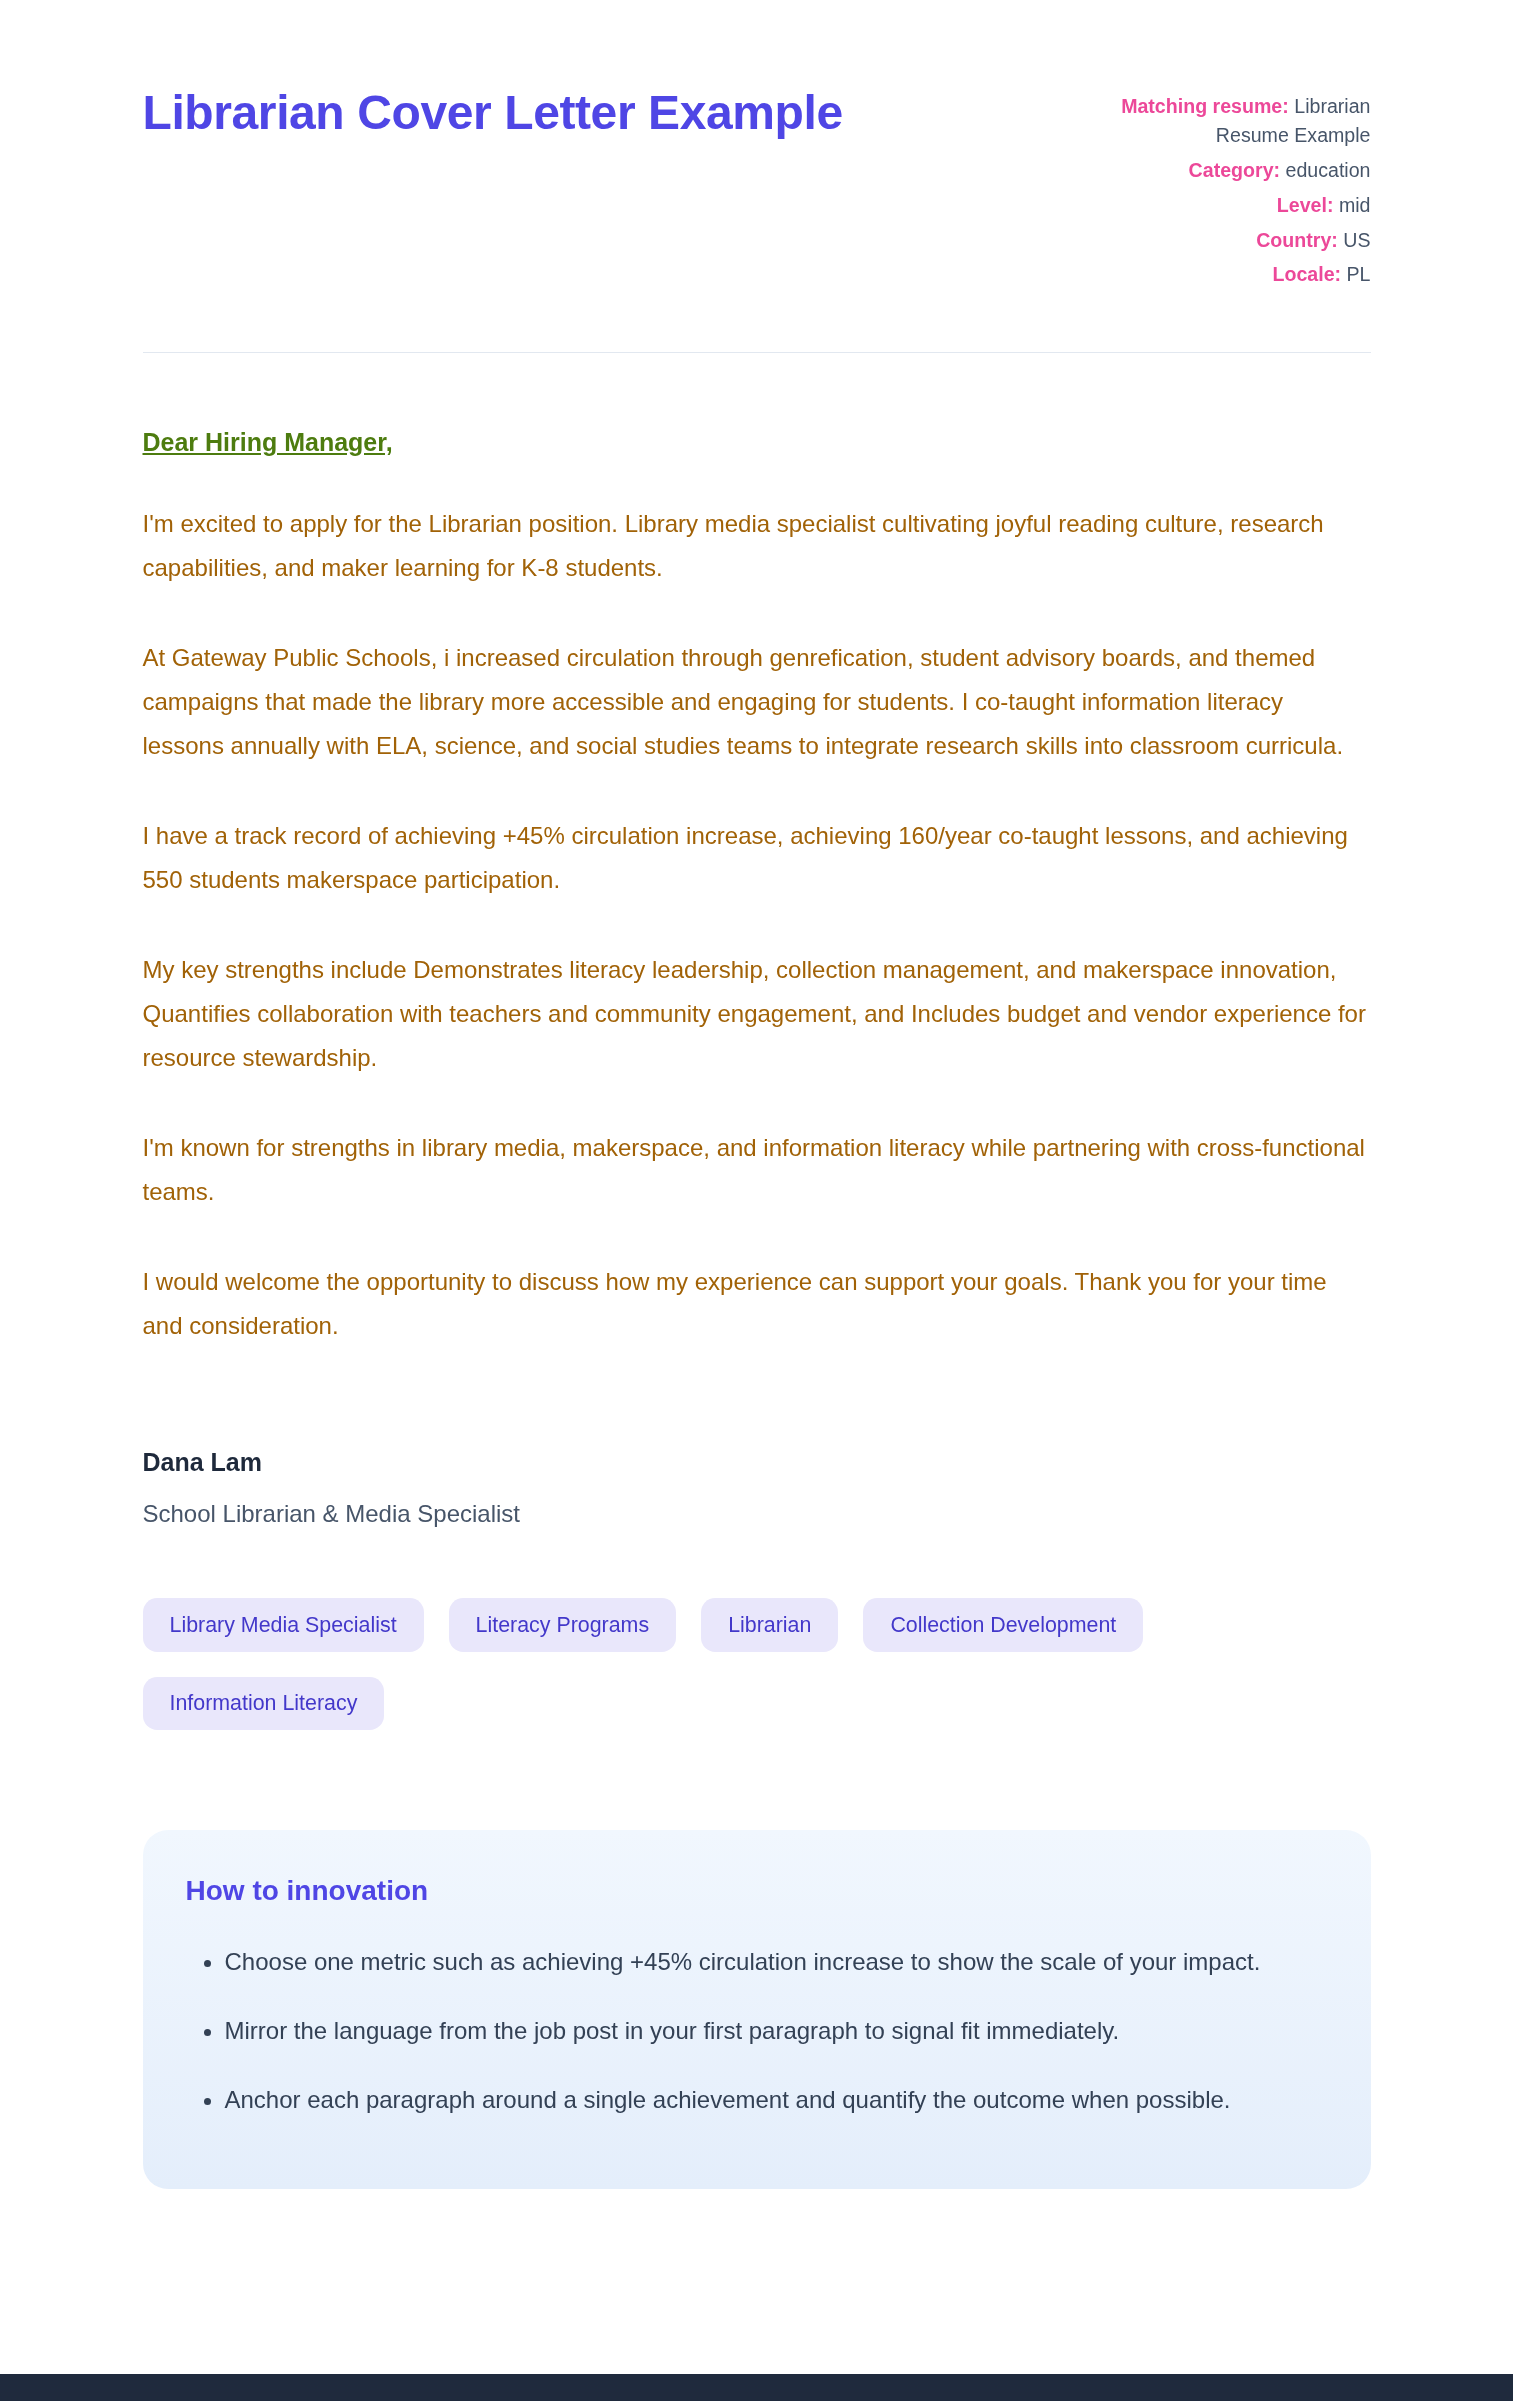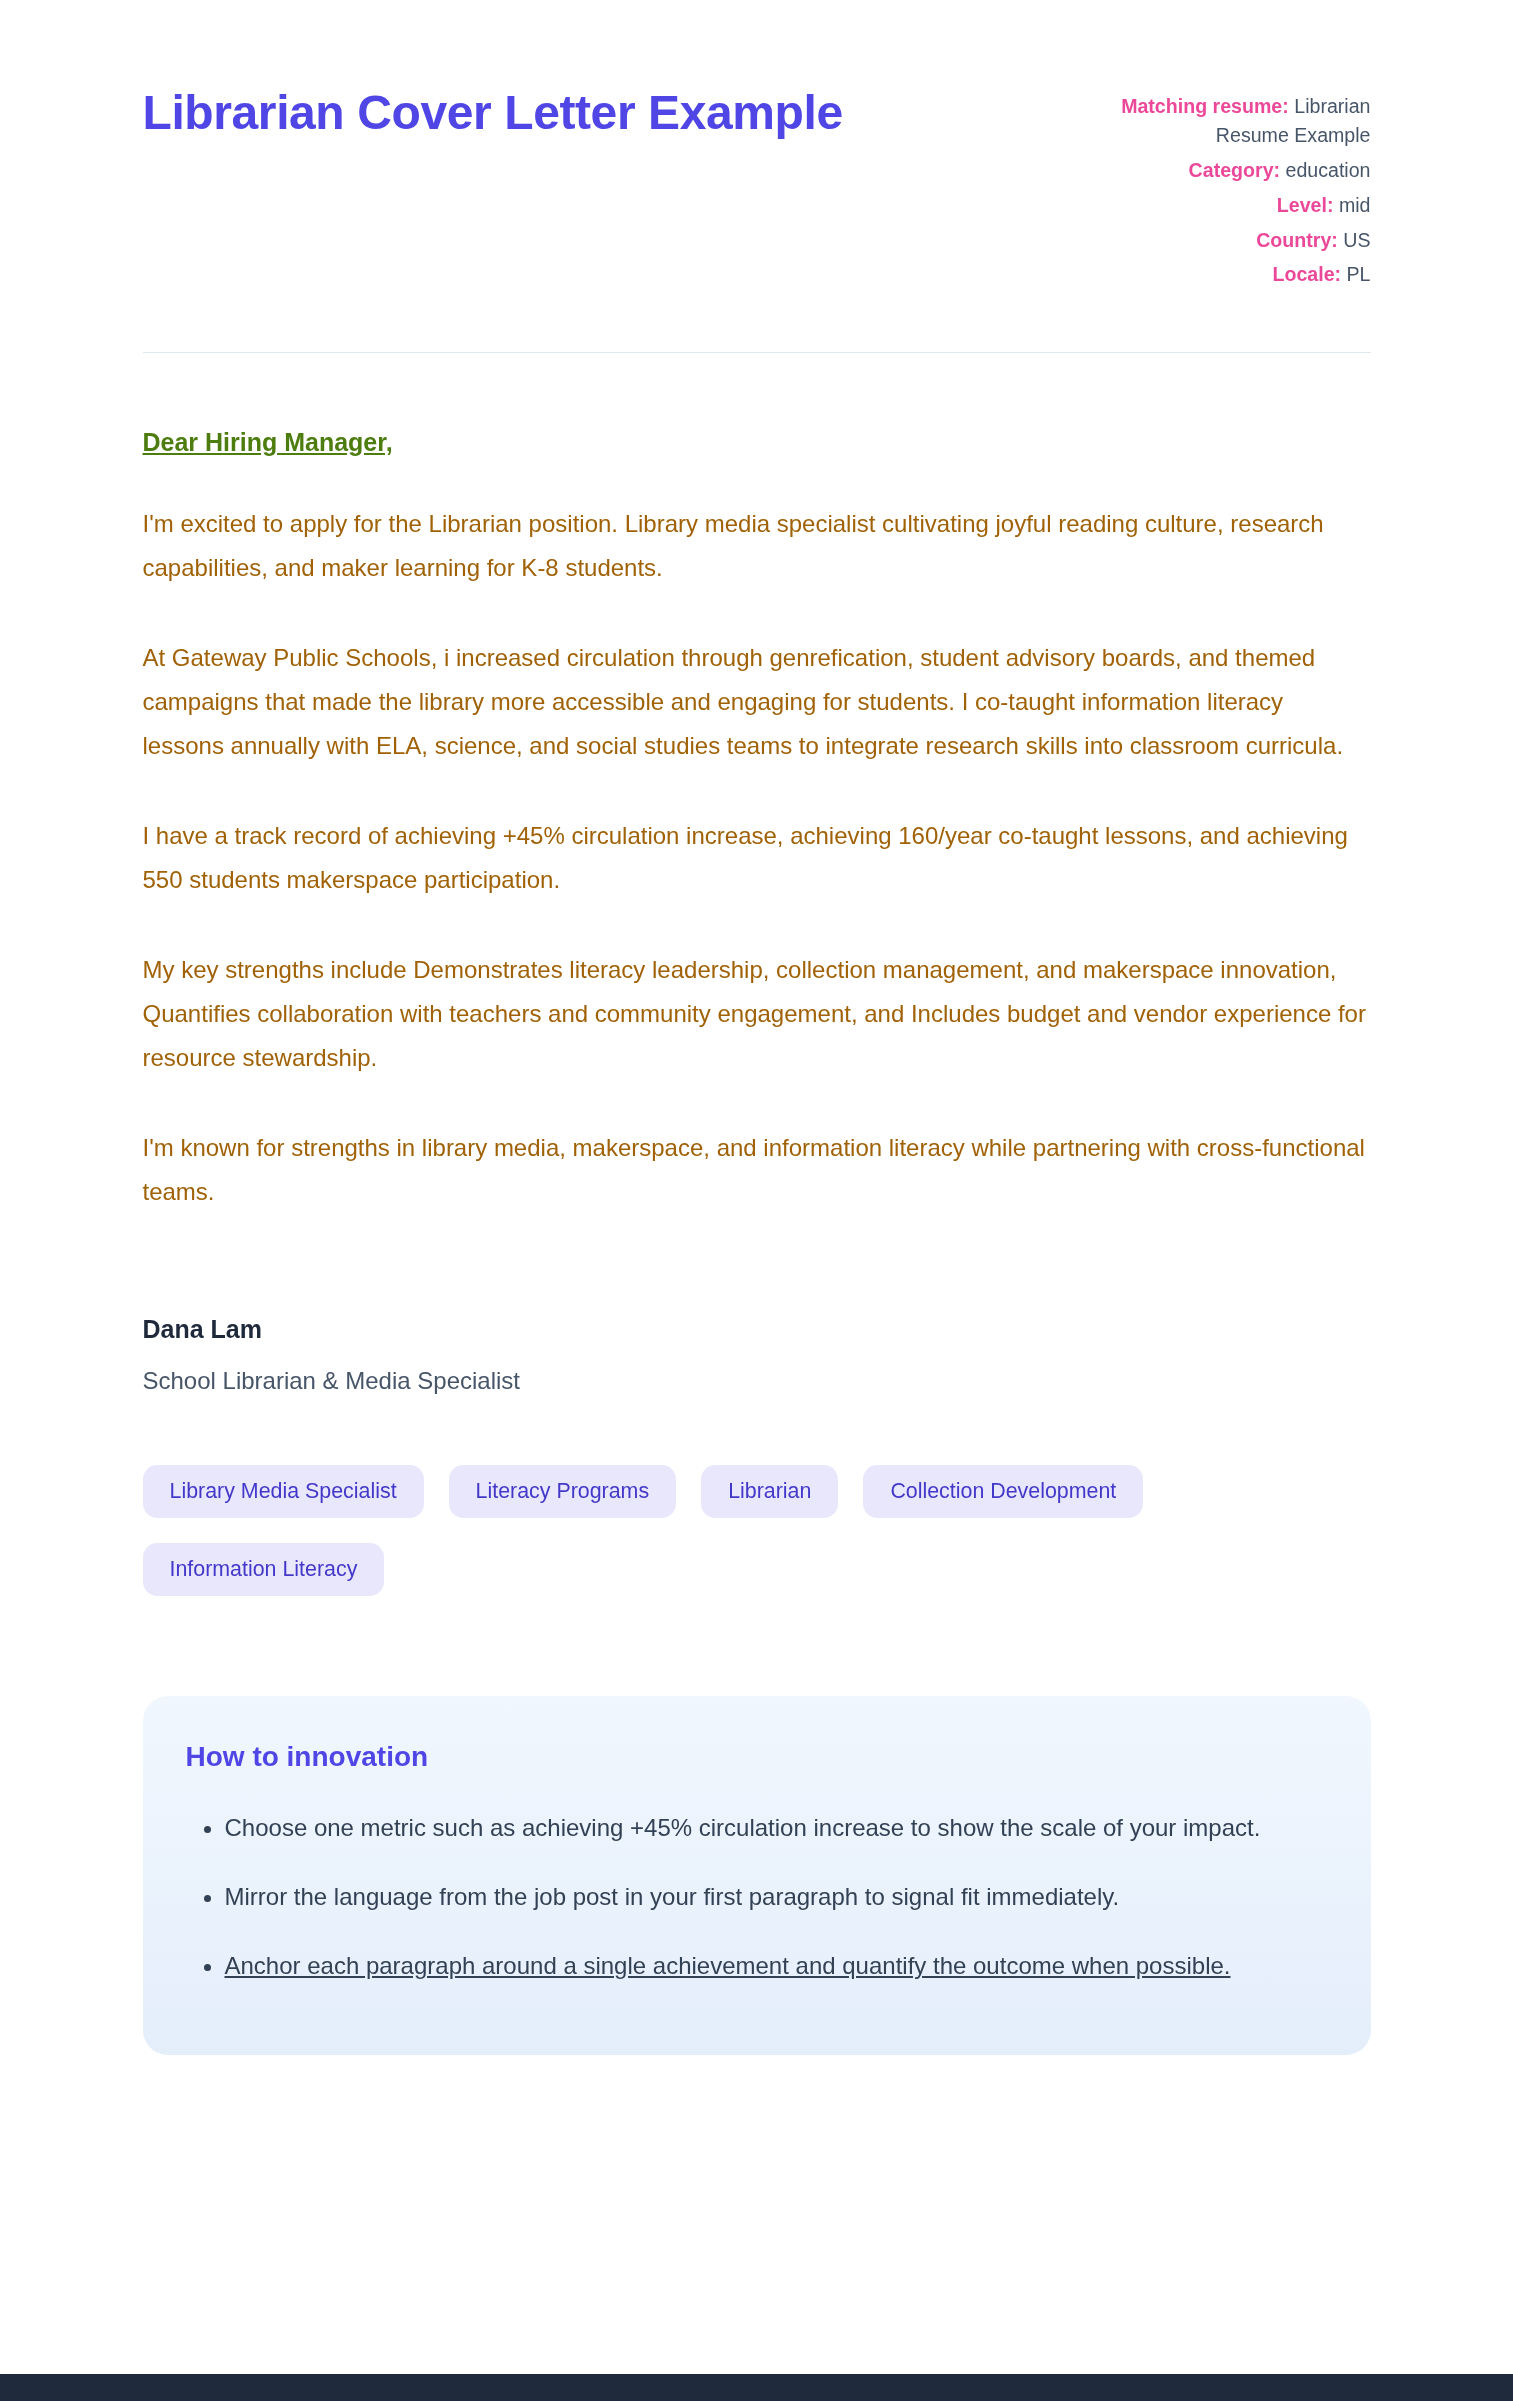--- a/index.html
+++ b/index.html
@@ -110,21 +110,21 @@
   .tip-list {
     margin: 0;
     padding-left: 39px;
   }
   .tip-list li {
     font-size: 24px;
     line-height: 1.75;
     color: #334155;
     margin-bottom: 27px;
   }
-  .tip-list li:last-child { margin-bottom: 16px; text-decoration: underline; }
+  .tip-list li:last-child { margin-bottom: 16px; }
   .footer {
     position: absolute;
     bottom: 0;
     left: 0;
     width: 100%;
     height: 27px;
     background: #1f2a3d;
   }
 </style>
 </head>
@@ -162,20 +162,21 @@
 
   <hr class="divider">
 
   <main class="letter">
     <p class="greeting">Dear Hiring Manager,</p>
     <p class="para">I'm excited to apply for the Librarian position. Library media specialist cultivating joyful reading culture, research capabilities, and maker learning for K-8 students.</p>
     <p class="para">At Gateway Public Schools, i increased circulation through genrefication, student advisory boards, and themed campaigns that made the library more accessible and engaging for students. I co-taught information literacy lessons annually with ELA, science, and social studies teams to integrate research skills into classroom curricula.</p>
     <p class="para">I have a track record of achieving +45% circulation increase, achieving 160/year co-taught lessons, and achieving 550 students makerspace participation.</p>
     <p class="para">My key strengths include Demonstrates literacy leadership, collection management, and makerspace innovation, Quantifies collaboration with teachers and community engagement, and Includes budget and vendor experience for resource stewardship.</p>
     <p class="para">I'm known for strengths in library media, makerspace, and information literacy while partnering with cross-functional teams.</p>
+    <p class="para">I would welcome the opportunity to discuss how my experience can support your goals. Thank you for your time and consideration.</p>
     <p class="sig-name">Dana Lam</p>
     <p class="sig-title">School Librarian &amp; Media Specialist</p>
   </main>
 
   <div class="tags">
     <span class="tag">Library Media Specialist</span>
     <span class="tag">Literacy Programs</span>
     <span class="tag">Librarian</span>
     <span class="tag">Collection Development</span>
     <span class="tag">Information Literacy</span>

